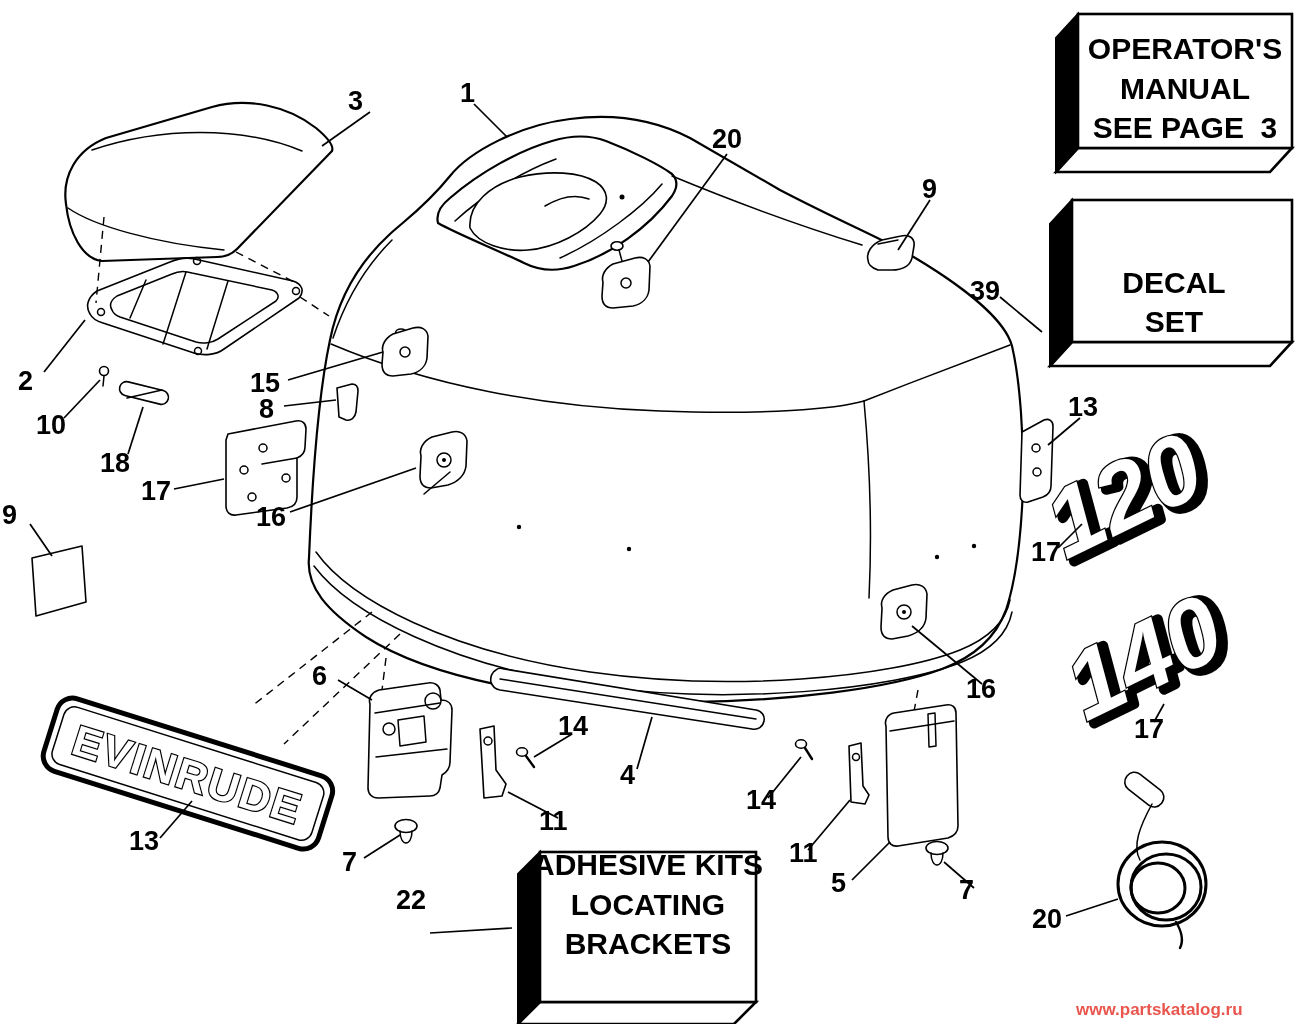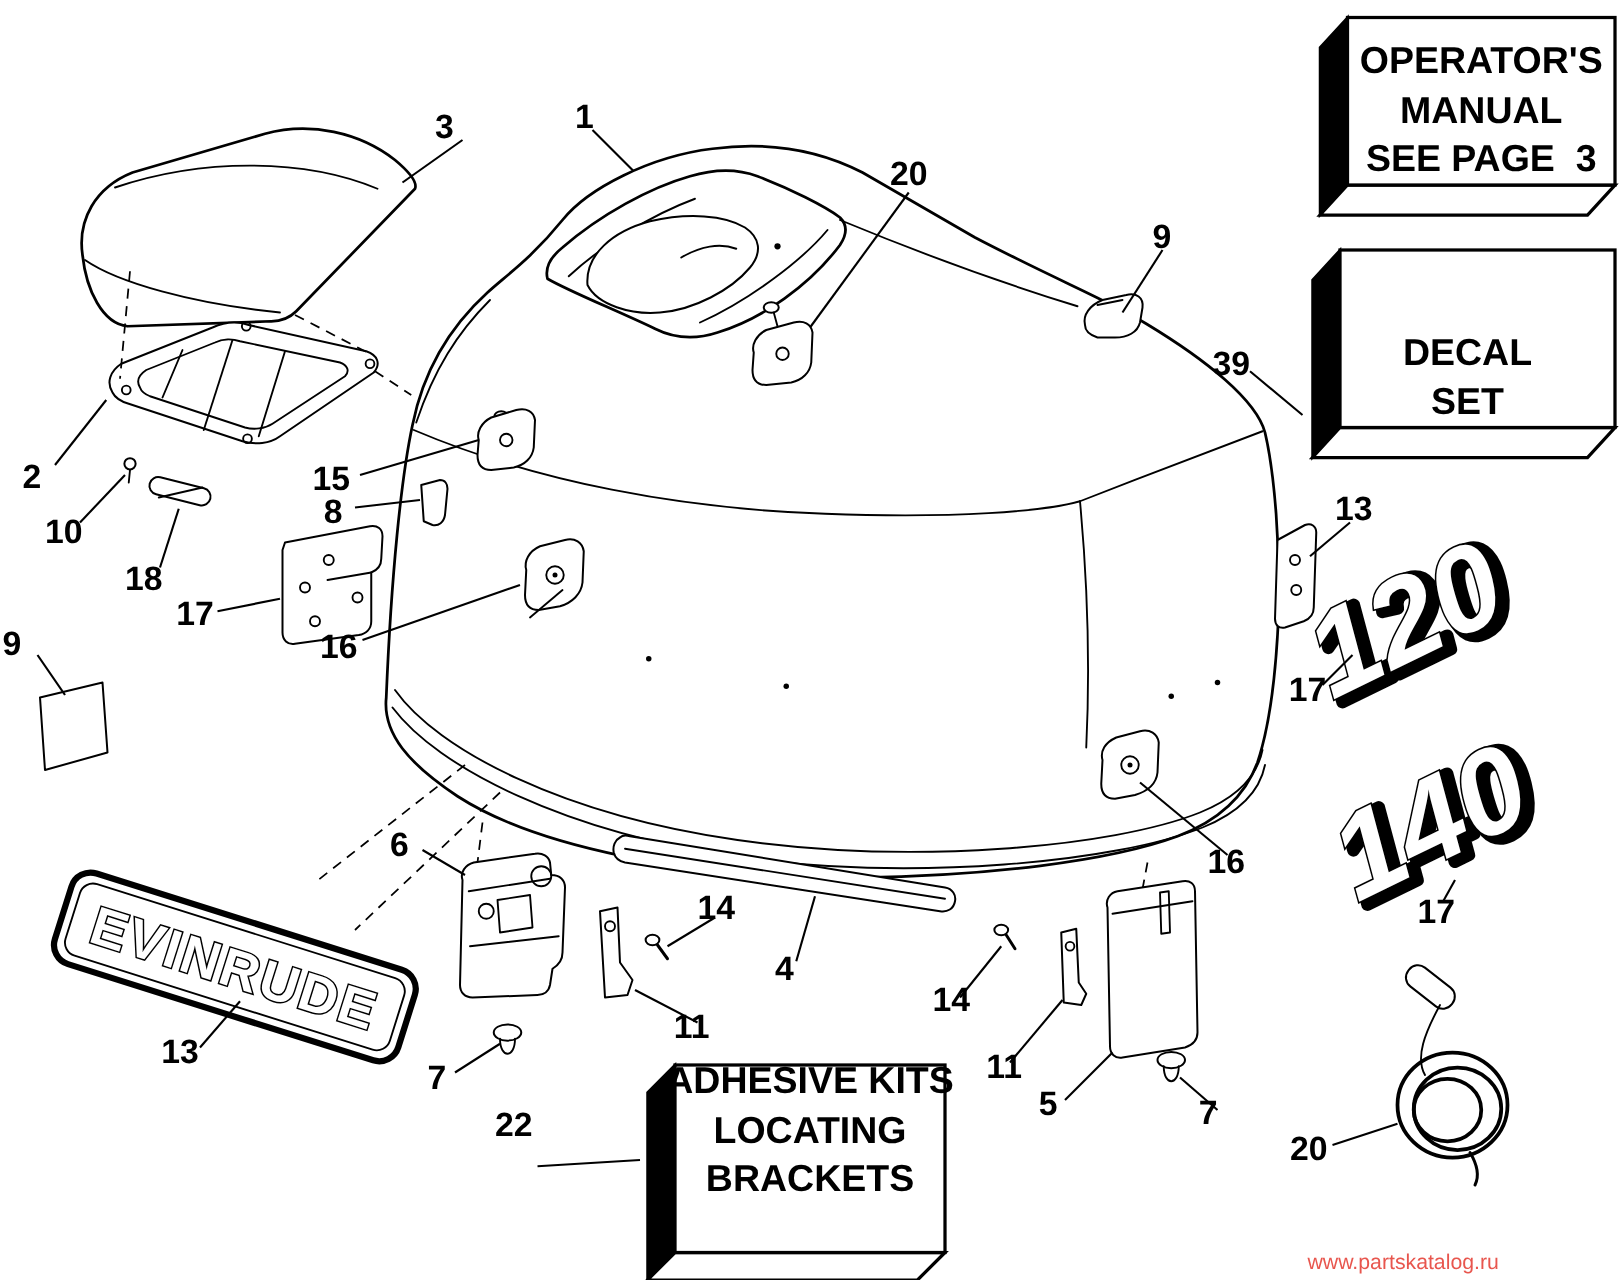--- a/index.html
+++ b/index.html
@@ -3,21 +3,21 @@
 <meta charset="utf-8">
 <style>
   html,body{margin:0;padding:0;background:#fff}
   .canvas{position:relative;width:1296px;height:1024px;background:#fff;overflow:hidden;
           font-family:"Liberation Sans",sans-serif;color:#000}
   .diagram{position:absolute;left:0;top:0}
   .part-label{position:absolute;font-size:27px;font-weight:700;color:#000}
   .box-caption{position:absolute;display:flex;flex-direction:column;align-items:center;justify-content:flex-end;
                text-align:center;font-size:30px;font-weight:700;line-height:1.32}
   .box-caption div{white-space:pre}
-  .watermark{position:absolute;left:1046px;top:1000px;font-size:17px;font-weight:400;color:#e8564e}
+  .watermark{position:absolute;left:1076px;top:1000px;font-size:17px;font-weight:700;color:#e8564e}
 
   
   .s15{fill:none;stroke:#000;stroke-width:1.5;stroke-linecap:round;stroke-linejoin:round}
   .wf{fill:#fff;stroke:#000;stroke-width:2.2;stroke-linejoin:round}
   .wf15{fill:#fff;stroke:#000;stroke-width:1.6;stroke-linejoin:round}
   .dot{fill:#000;stroke:none}
   .blk{fill:#000;stroke:#000;stroke-width:2;stroke-linejoin:miter}
   .boxface{fill:#fff;stroke:#000;stroke-width:2.6;stroke-linejoin:miter}
   .dash{fill:none;stroke:#000;stroke-width:1.4;stroke-dasharray:8 6}
   .leaders line{stroke:#000;stroke-width:1.7}

